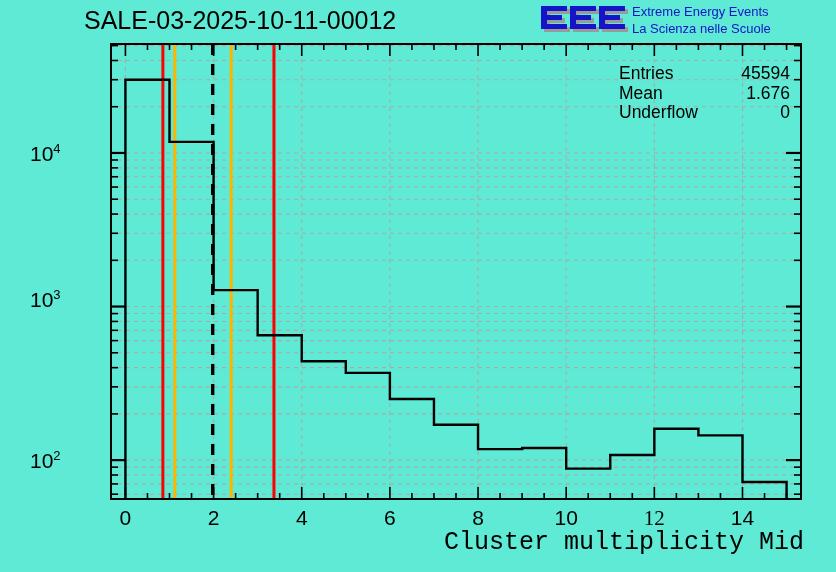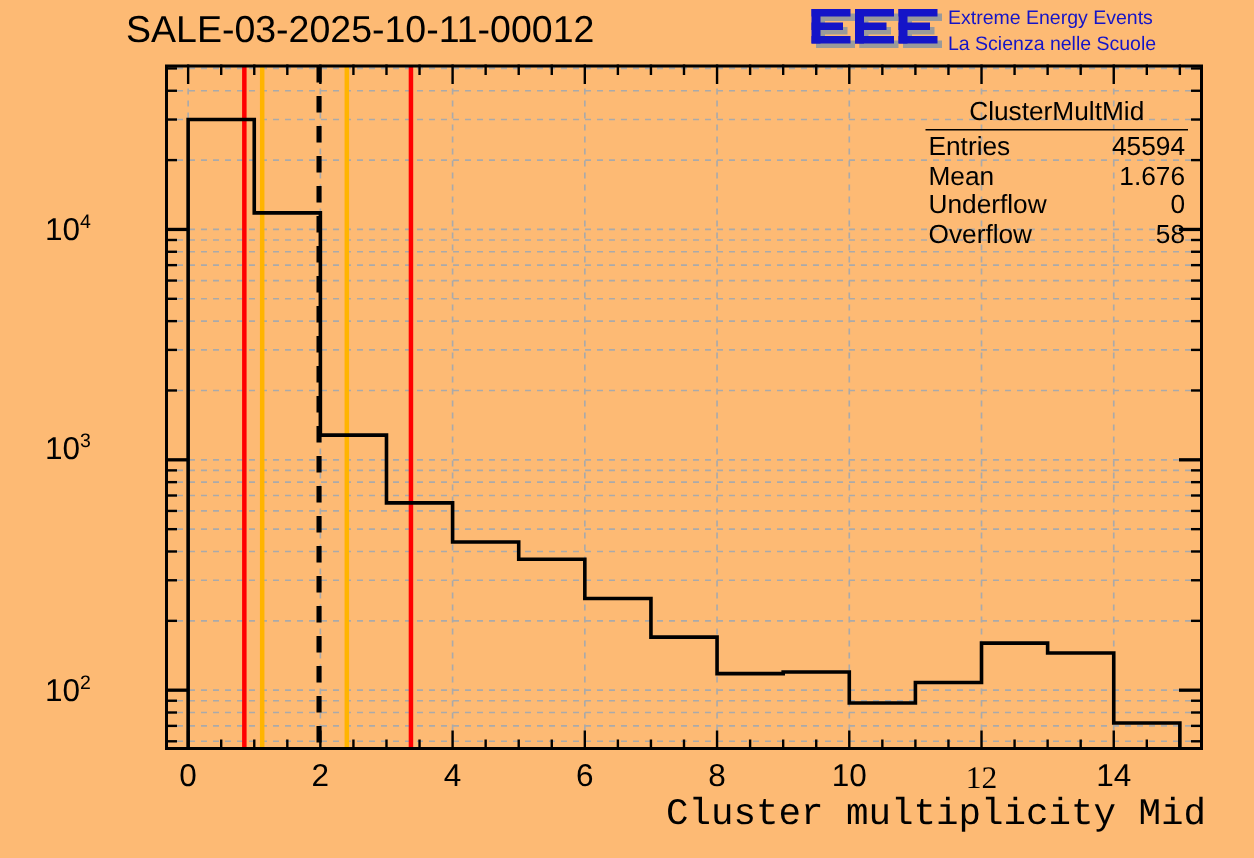--- a/index.html
+++ b/index.html
@@ -1,18 +1,18 @@
 <!DOCTYPE html>
 <html><head>
 <meta charset="utf-8">
 <title>ROOT Canvas</title>
 <style>
   html,body{margin:0;padding:0;background:#ffffff;}
   body{width:836px;height:572px;overflow:hidden;font-family:"Liberation Sans",sans-serif;}
-  #canvas{position:relative;width:836px;height:572px;background:#fdba74;}
+  #canvas{position:relative;width:836px;height:572px;background:#5eead4;}
 
   
   .title{
     position:absolute;left:84px;top:6px;
     font-size:25px;color:#000;letter-spacing:0px;white-space:nowrap;
     font-family:"Liberation Sans",sans-serif;
   }
 
   
   .logo{position:absolute;left:540px;top:2px;width:292px;height:38px;}
@@ -257,36 +257,31 @@
         <line x1="212.69808917197454" y1="44" x2="212.69808917197454" y2="499" stroke="#000000" stroke-width="3.4" stroke-dasharray="11,9"></line>
         <line x1="231.21019108280257" y1="44" x2="231.21019108280257" y2="499" stroke="#ffb400" stroke-width="3"></line>
         <line x1="273.96433121019106" y1="44" x2="273.96433121019106" y2="499" stroke="#ff0000" stroke-width="3"></line>
       </g>
     <path id="histpath" fill="none" stroke="#000000" stroke-width="2.4" stroke-linejoin="miter" d="M 125.42675159235668 500 L 125.42675159235668 79.68760019201596 L 169.5031847133758 79.68760019201596 L 169.5031847133758 141.92439474927937 L 213.57961783439492 141.92439474927937 L 213.57961783439492 290.0790856042993 L 257.656050955414 290.0790856042993 L 257.656050955414 335.27726904629026 L 301.73248407643314 335.27726904629026 L 301.73248407643314 361.30310342378334 L 345.8089171974522 361.30310342378334 L 345.8089171974522 372.8601727250507 L 389.88535031847135 372.8601727250507 L 389.88535031847135 399.00903039280195 L 433.96178343949043 399.00903039280195 L 433.96178343949043 424.7323739647958 L 478.03821656050957 424.7323739647958 L 478.03821656050957 449.0851396894265 L 522.1146496815286 449.0851396894265 L 522.1146496815286 447.9641198847591 L 566.1910828025477 447.9641198847591 L 566.1910828025477 468.6511770351181 L 610.2675159235669 468.6511770351181 L 610.2675159235669 454.9915723283634 L 654.343949044586 454.9915723283634 L 654.343949044586 428.7759821805159 L 698.4203821656051 428.7759821805159 L 698.4203821656051 435.34184725739874 L 742.4968152866243 435.34184725739874 L 742.4968152866243 482.03573348285914 L 786.5732484076433 482.03573348285914 L 786.5732484076433 500"></path>
   </svg>
 
   <div class="frame"></div>
 
   <div class="stats">
-    <div class="st-title">ClusterMultMid</div>
     <div class="st-row">
       <span class="k">Entries</span>
       <span class="v">45594</span>
     </div>
     <div class="st-row">
       <span class="k">Mean</span>
       <span class="v">1.676</span>
     </div>
     <div class="st-row">
       <span class="k">Underflow</span>
       <span class="v">0</span>
-    </div>
-    <div class="st-row">
-      <span class="k">Overflow</span>
-      <span class="v">58</span>
     </div>
   </div>
 
   <div id="xlabels">
       <div class="xtick-label" style="left: 125.427px; top: 506px;">0</div>
       <div class="xtick-label" style="left: 213.58px; top: 506px;">2</div>
       <div class="xtick-label" style="left: 301.732px; top: 506px;">4</div>
       <div class="xtick-label" style="left: 389.885px; top: 506px;">6</div>
       <div class="xtick-label" style="left: 478.038px; top: 506px;">8</div>
       <div class="xtick-label" style="left: 566.191px; top: 506px;">10</div>

